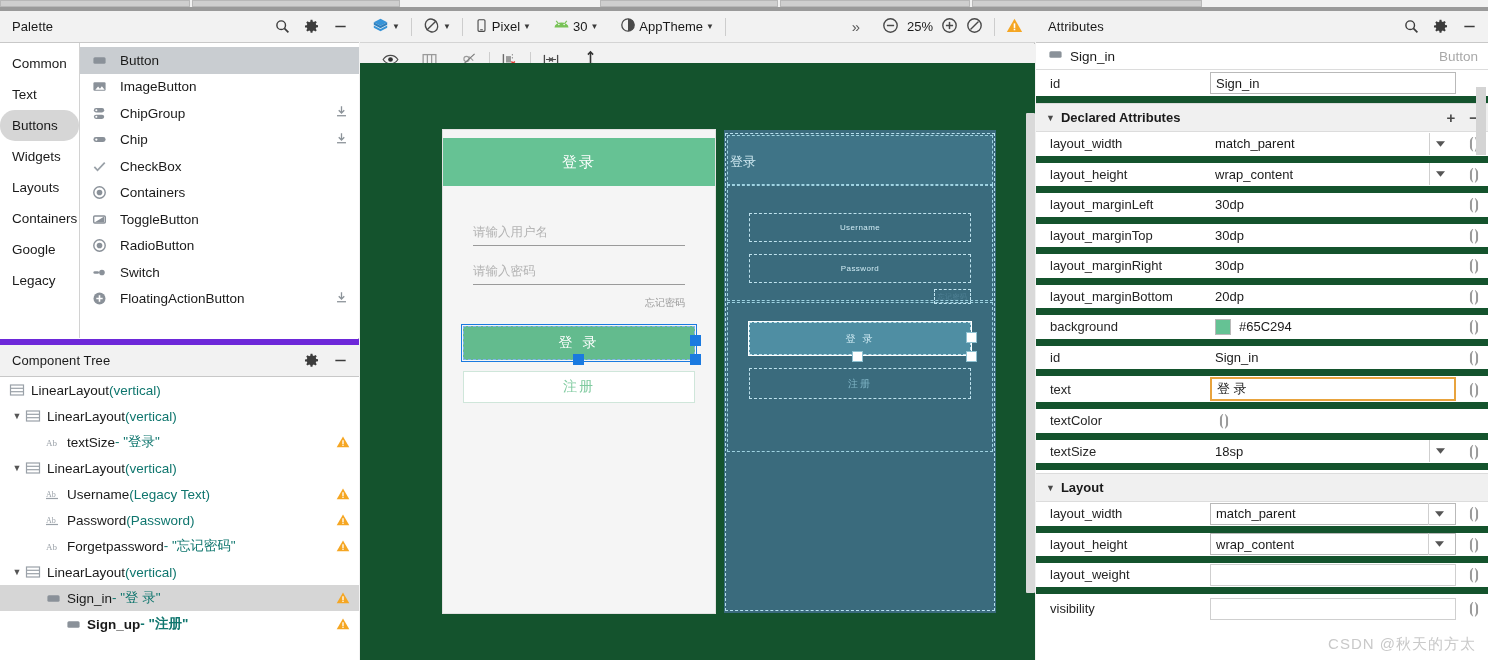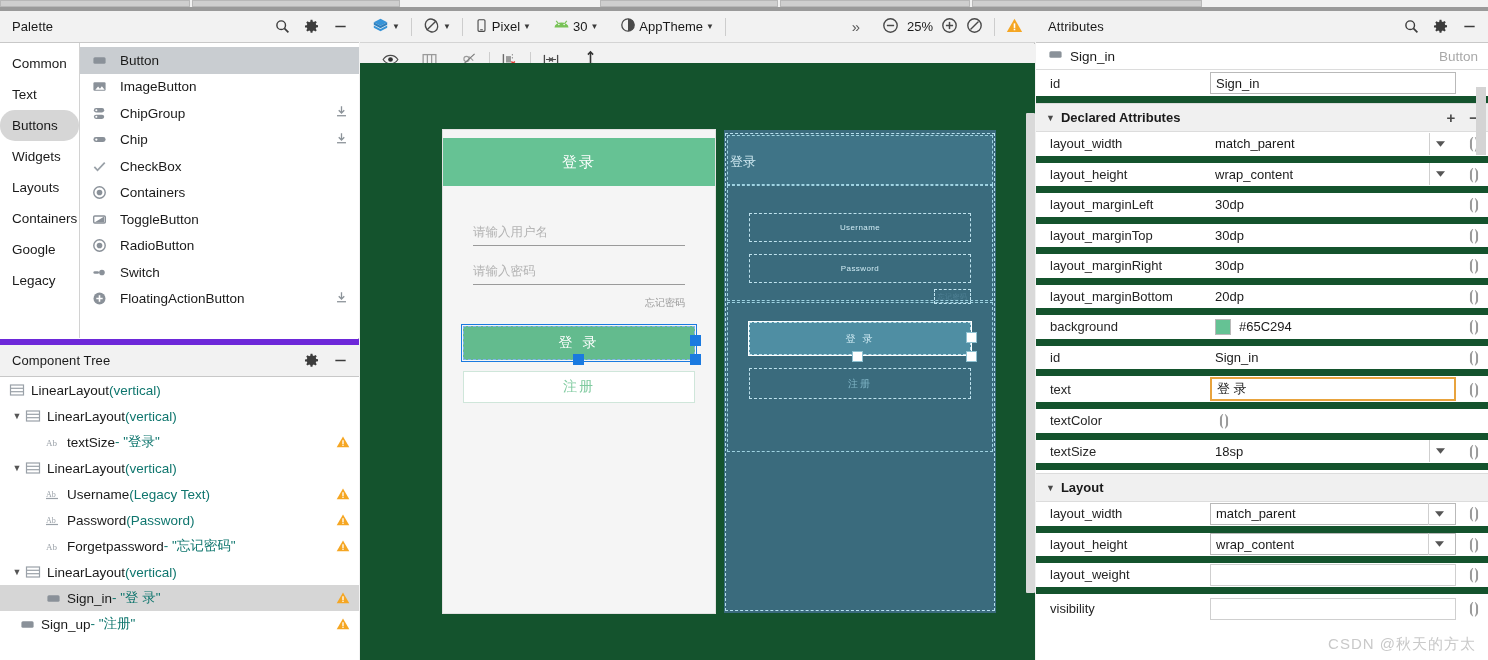--- a/index.html
+++ b/index.html
@@ -461,21 +461,21 @@
           <span class="ct-sub">- "登 录"</span>
           <span class="ct-warn">
               <svg width="14" height="14" viewBox="0 0 16 16">
                 <path d="M8 1.6L15.2 14H.8z" fill="#f5a623"></path>
                 <rect x="7.25" y="6" width="1.5" height="4.3" fill="#fff"></rect>
                 <rect x="7.25" y="11" width="1.5" height="1.5" fill="#fff"></rect>
               </svg>
             </span>
         </div>
 
-        <div class="ct-row" style="padding-left:18px;">
+        <div class="ct-row" style="padding-left:64px;font-weight:bold;">
           <span class="ct-ico">
               <svg width="15" height="15" viewBox="0 0 16 16">
                 <rect x="1.5" y="4.5" width="13" height="7" rx="1.6" fill="#8a9199"></rect>
               </svg>
             </span>
           <span class="ct-name">Sign_up</span>
           <span class="ct-sub">- "注册"</span>
           <span class="ct-warn">
               <svg width="14" height="14" viewBox="0 0 16 16">
                 <path d="M8 1.6L15.2 14H.8z" fill="#f5a623"></path>

